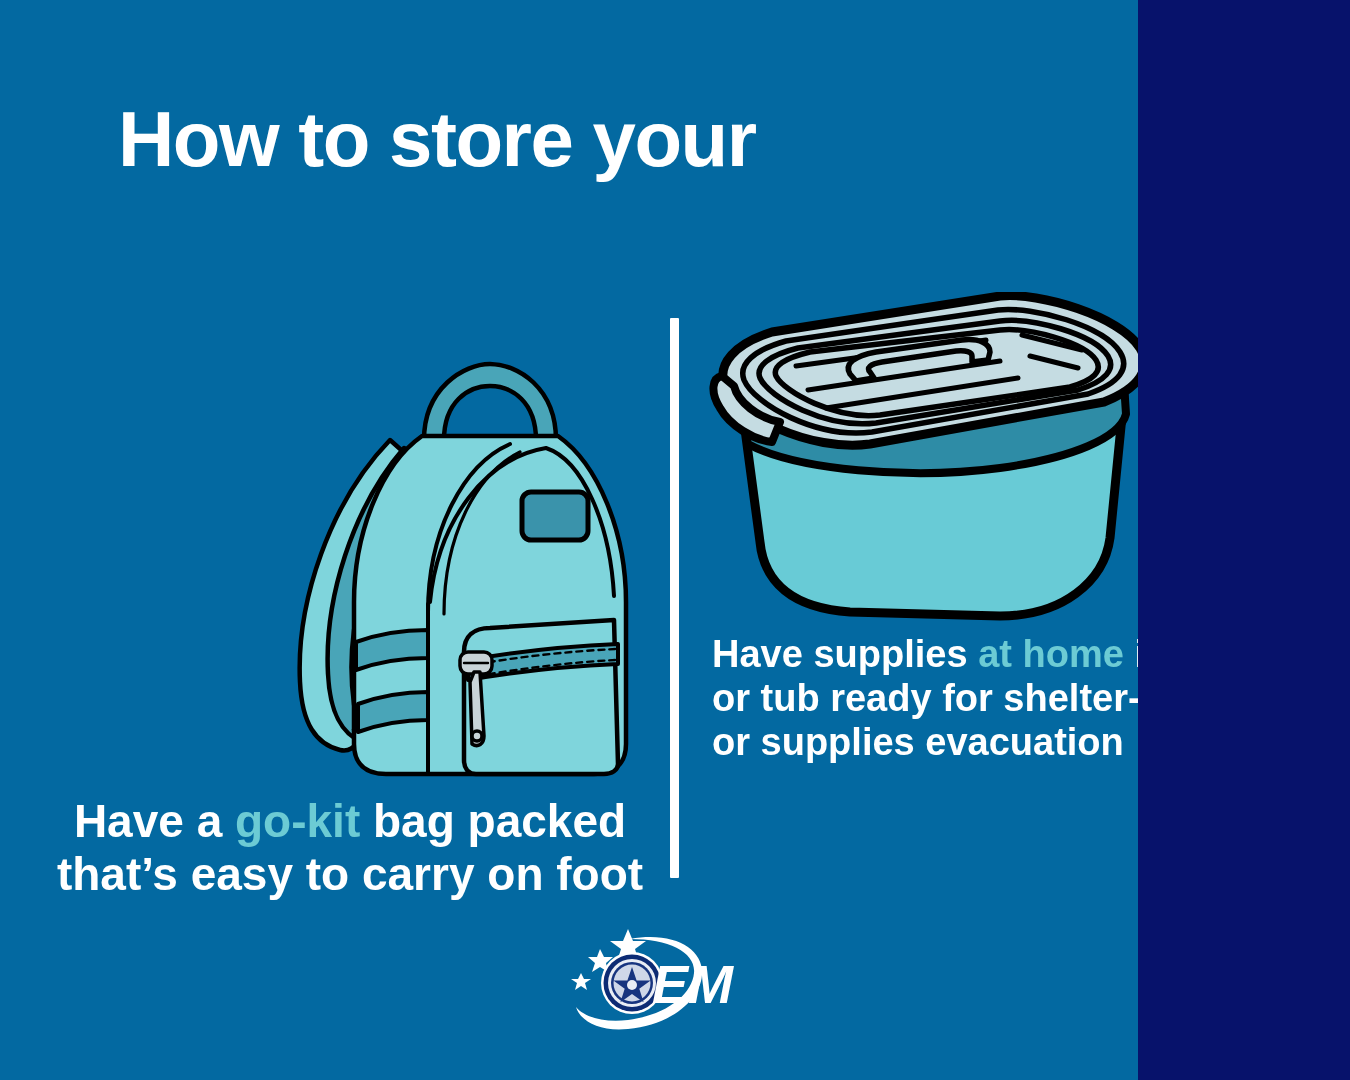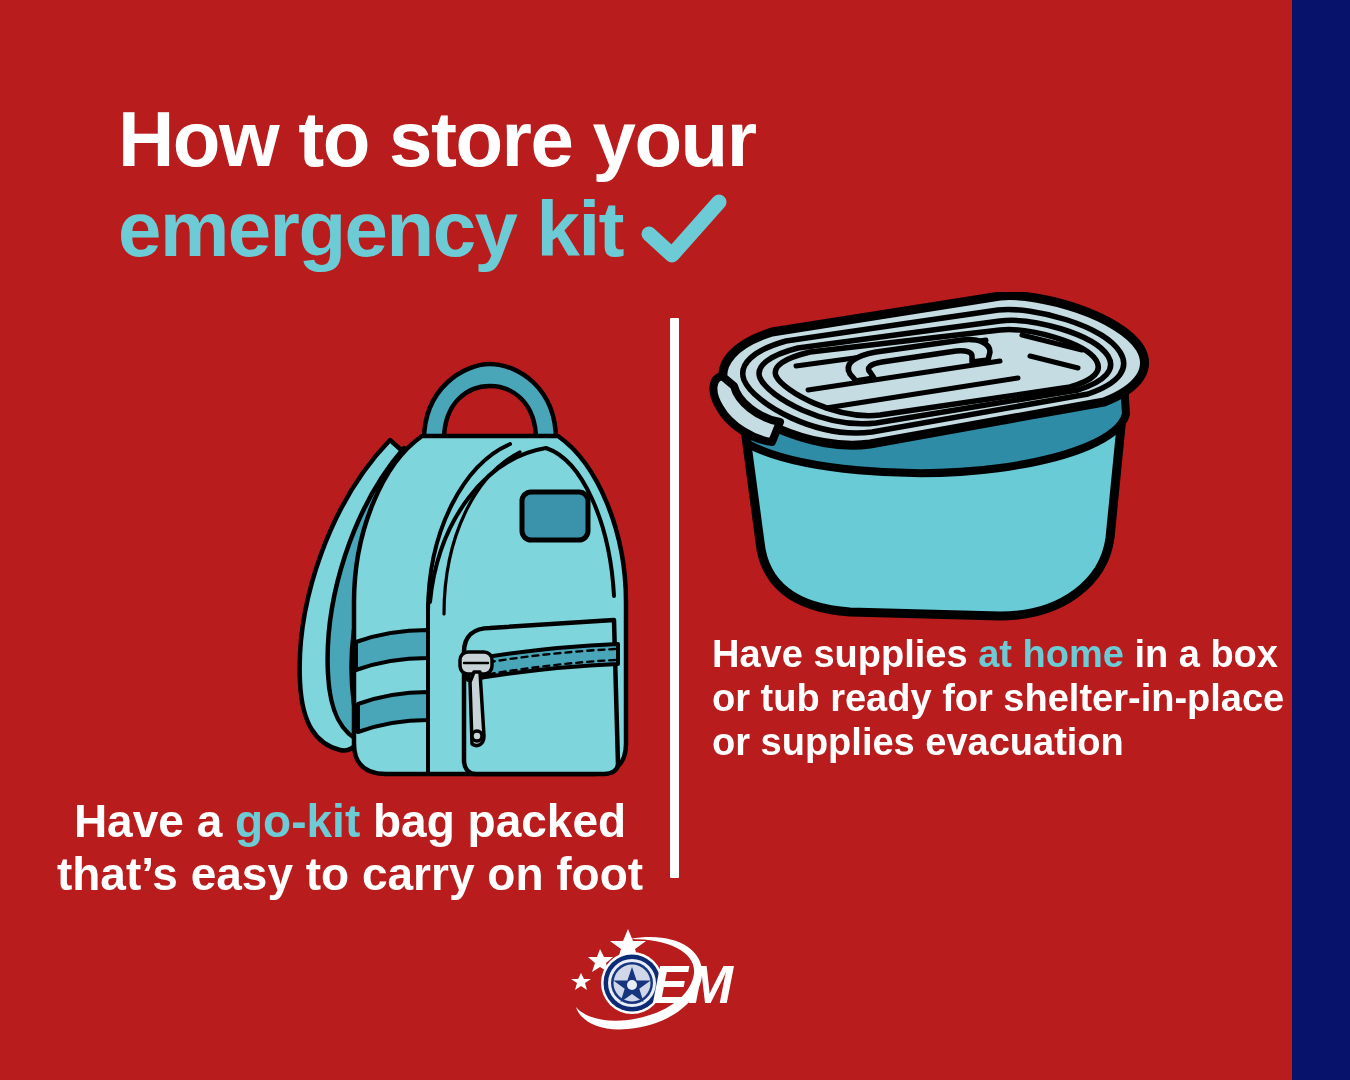--- a/index.html
+++ b/index.html
@@ -3,23 +3,23 @@
 <meta charset="utf-8">
 <title>How to store your emergency kit</title>
 <style>
   html, body {
     margin: 0;
     padding: 0;
     background: #07126b;
   }
   #poster {
     position: relative;
-    width: 1292px;
+    width: 1138px;
     height: 1080px;
-    background: #b91c1c;
+    background: #0369a1;
     overflow: hidden;
     font-family: "Liberation Sans", sans-serif;
     -webkit-font-smoothing: antialiased;
   }
 
   
   .headline {
     position: absolute;
     left: 118px;
     top: 100px;
@@ -140,28 +140,20 @@
     margin-top: -6px;
   }
 </style>
 </head>
 <body>
 
 <div id="poster">
 
   <div class="headline">
     <div class="headline-line l1">How to store your</div>
-    <div class="headline-line l2">
-      <span>emergency kit</span>
-      <span class="check-icon">
-        <svg viewBox="0 0 86 70" width="86" height="70" aria-hidden="true">
-          <path d="M8 40 L31 61 L78 8" fill="none" stroke="#6ccbd4" stroke-width="15" stroke-linecap="round" stroke-linejoin="round"></path>
-        </svg>
-      </span>
-    </div>
   </div>
 
   <div class="divider"></div>
 
   <div class="backpack-art">
     <svg viewBox="0 0 400 430" width="400" height="430" aria-hidden="true">
       <g stroke="#000000" stroke-width="4.5" stroke-linejoin="round" stroke-linecap="round">
 
         <path d="M112 88 C52 150 18 250 22 330 C24 372 38 392 62 398
                  C70 400 78 396 80 386 C58 370 50 330 56 282

